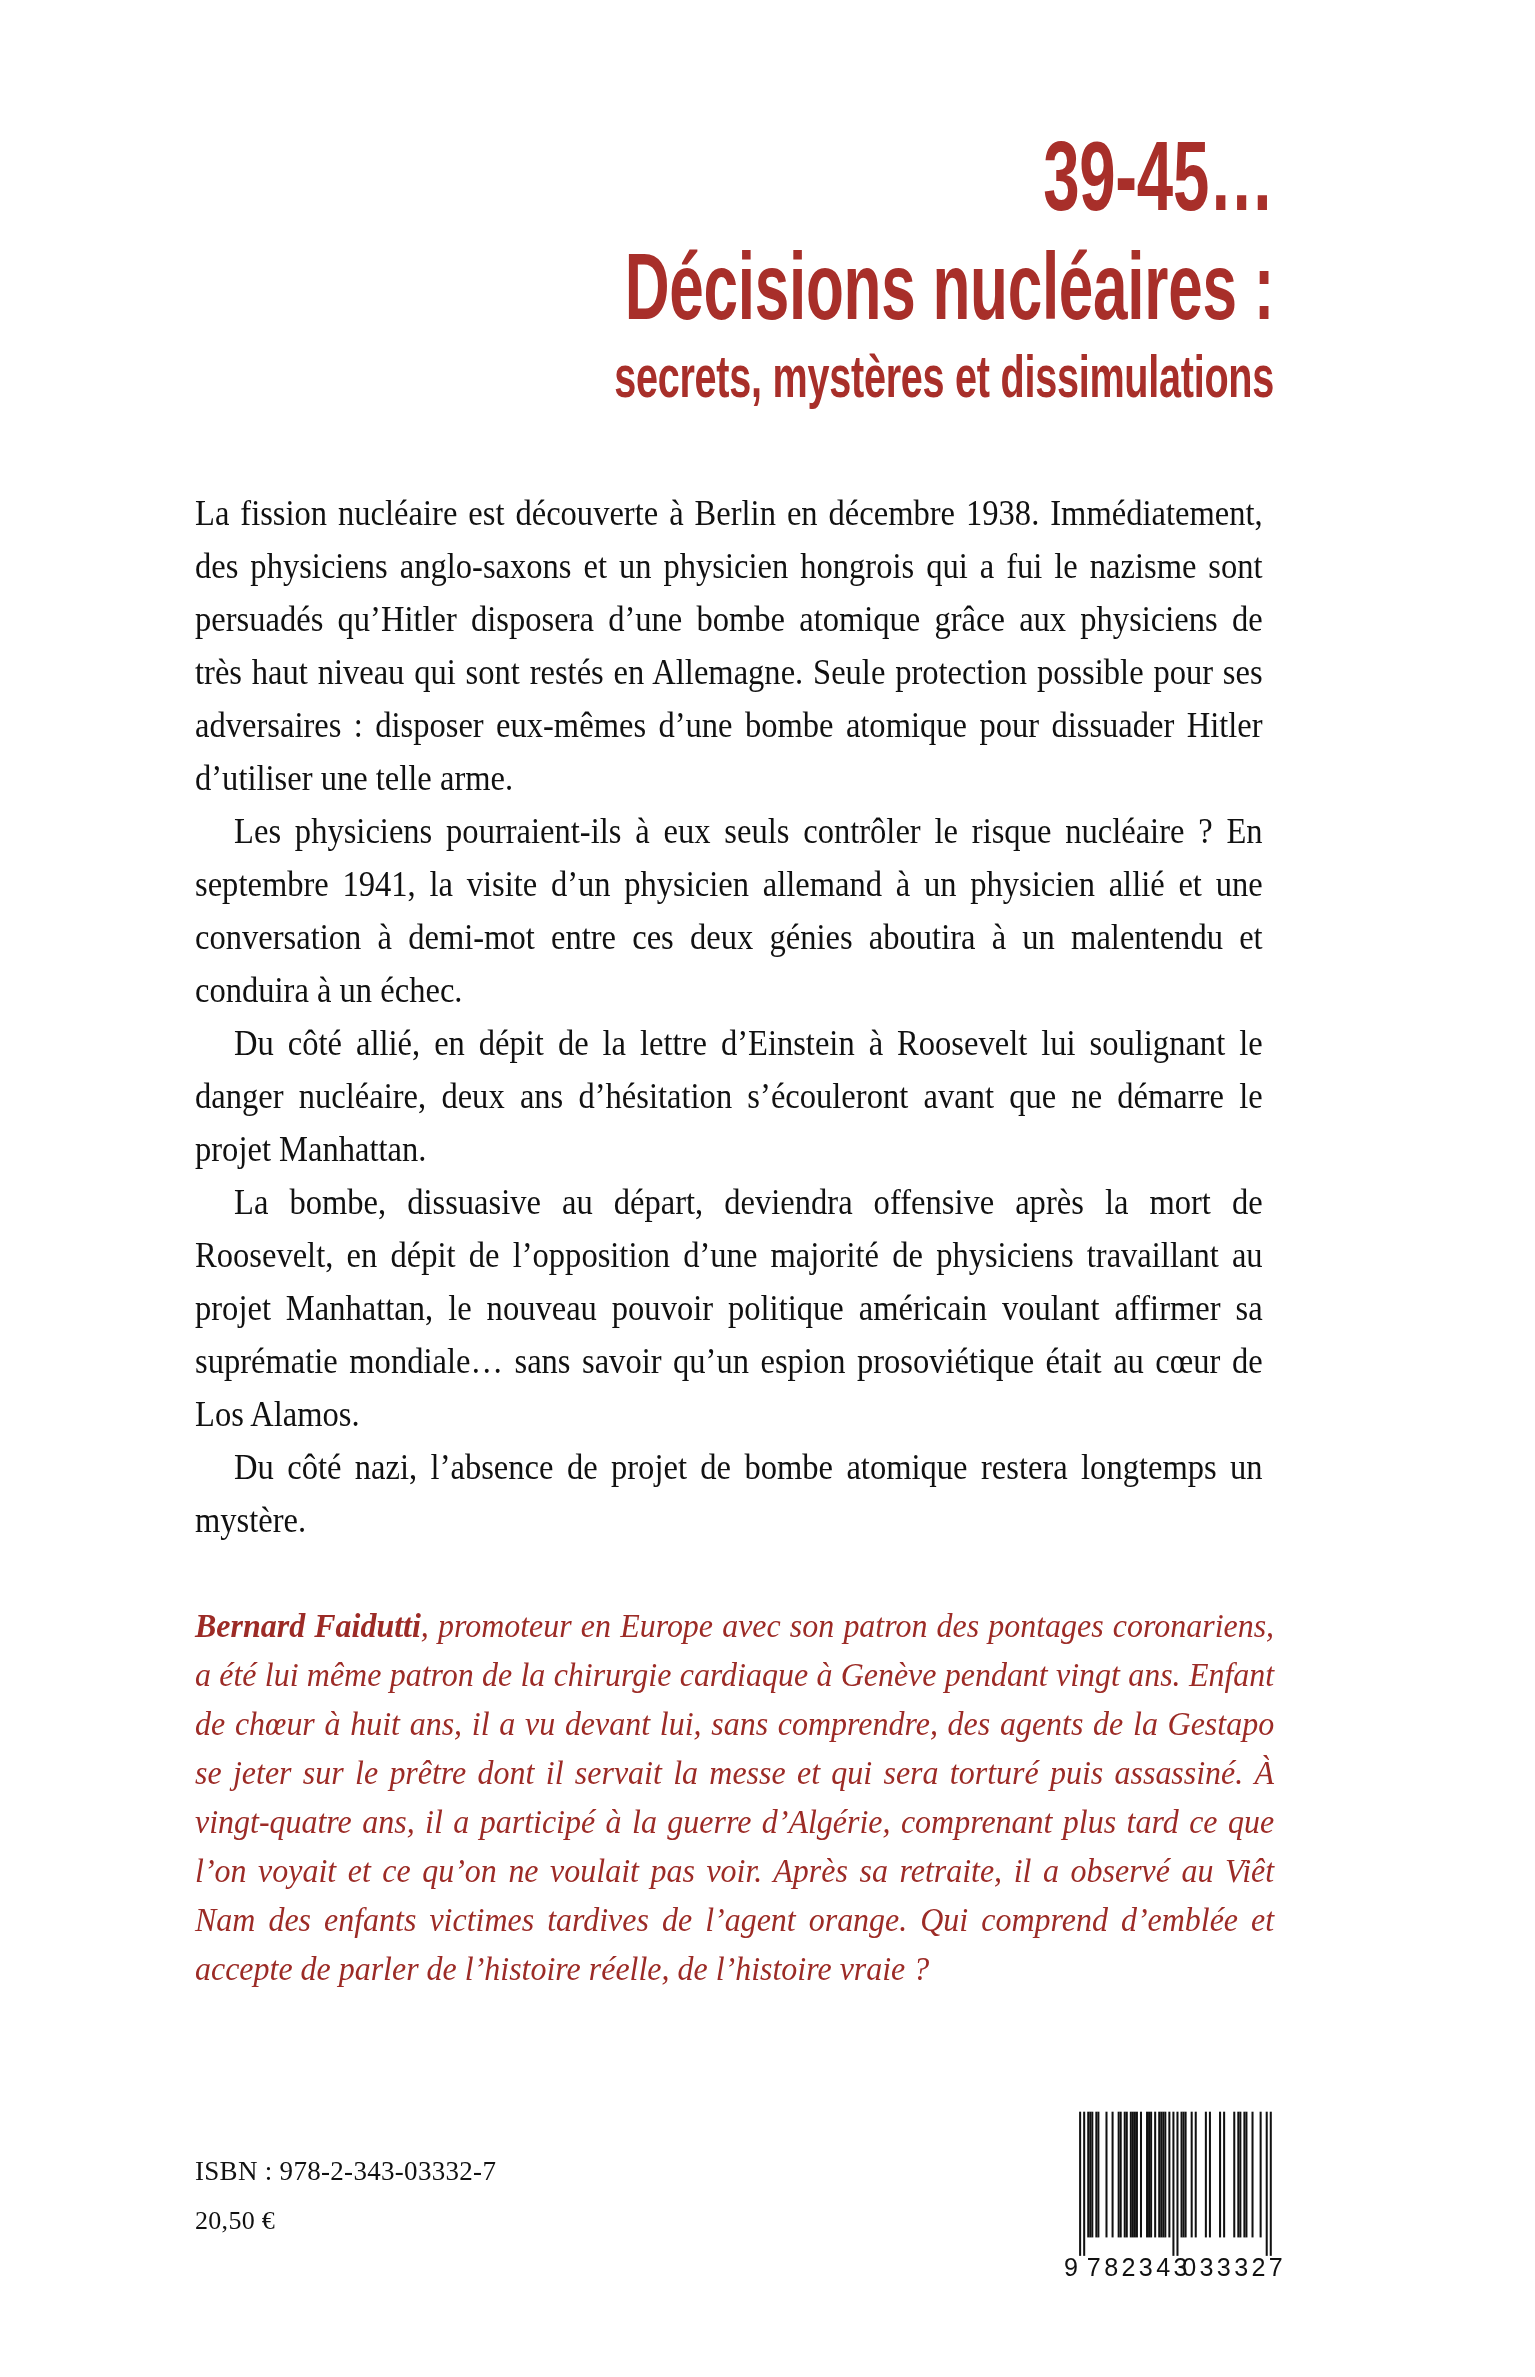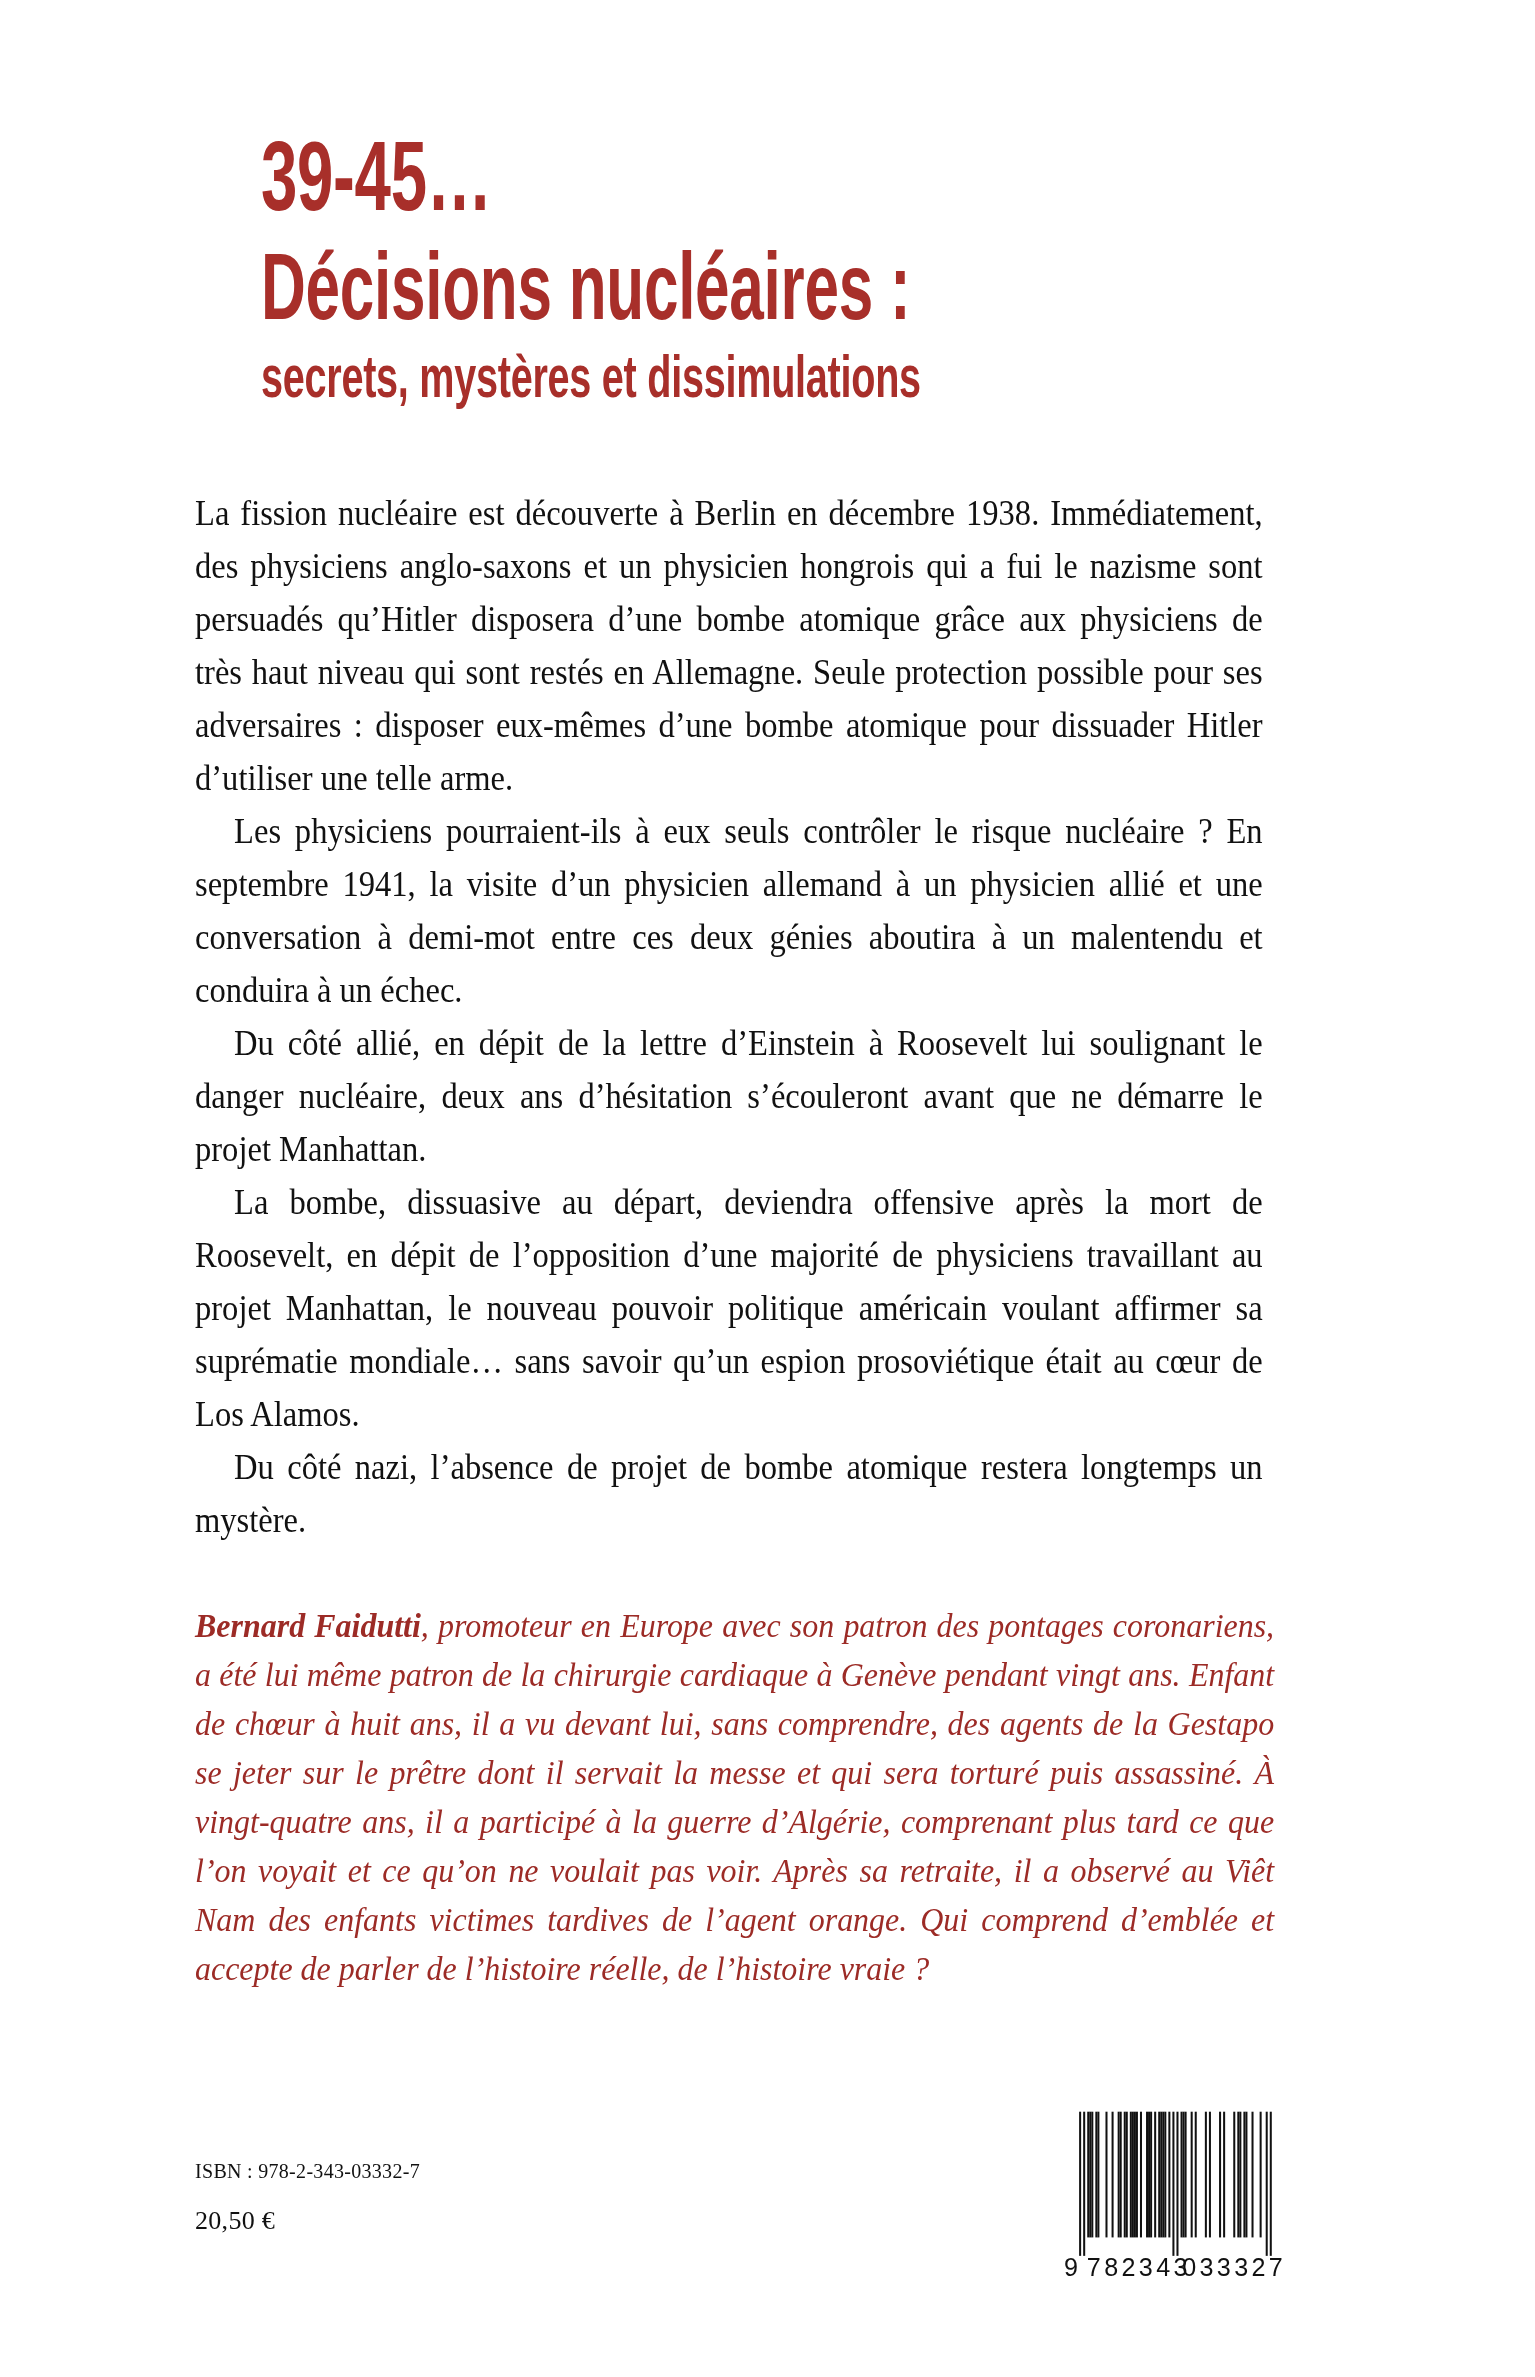--- a/index.html
+++ b/index.html
@@ -15,21 +15,21 @@
     font-family: "Liberation Serif", "DejaVu Serif", serif;
     -webkit-font-smoothing: antialiased;
   }
 
   
   .title-block {
     position: absolute;
     left: 0;
     top: 126px;
     width: 1535px;
-    text-align: left;
+    text-align: right;
   }
   .title-line {
     font-family: "Liberation Sans", "DejaVu Sans", sans-serif;
     font-weight: 700;
     color: #A82F2A;
     letter-spacing: -0.4px;
     transform: scaleX(0.66);
     transform-origin: center center;
     white-space: nowrap;
     line-height: 1.0;
@@ -100,21 +100,21 @@
     height: 252px;
   }
   .footer-left {
     position: absolute;
     left: 195px;
     top: 67px;
     color: #111111;
     font-family: "Liberation Serif", "DejaVu Serif", serif;
   }
   .isbn-line {
-    font-size: 20px;
+    font-size: 27px;
     line-height: 49px;
     letter-spacing: 0.3px;
   }
   .price-line {
     font-size: 26px;
     line-height: 49px;
     letter-spacing: 0.3px;
   }
 
   

